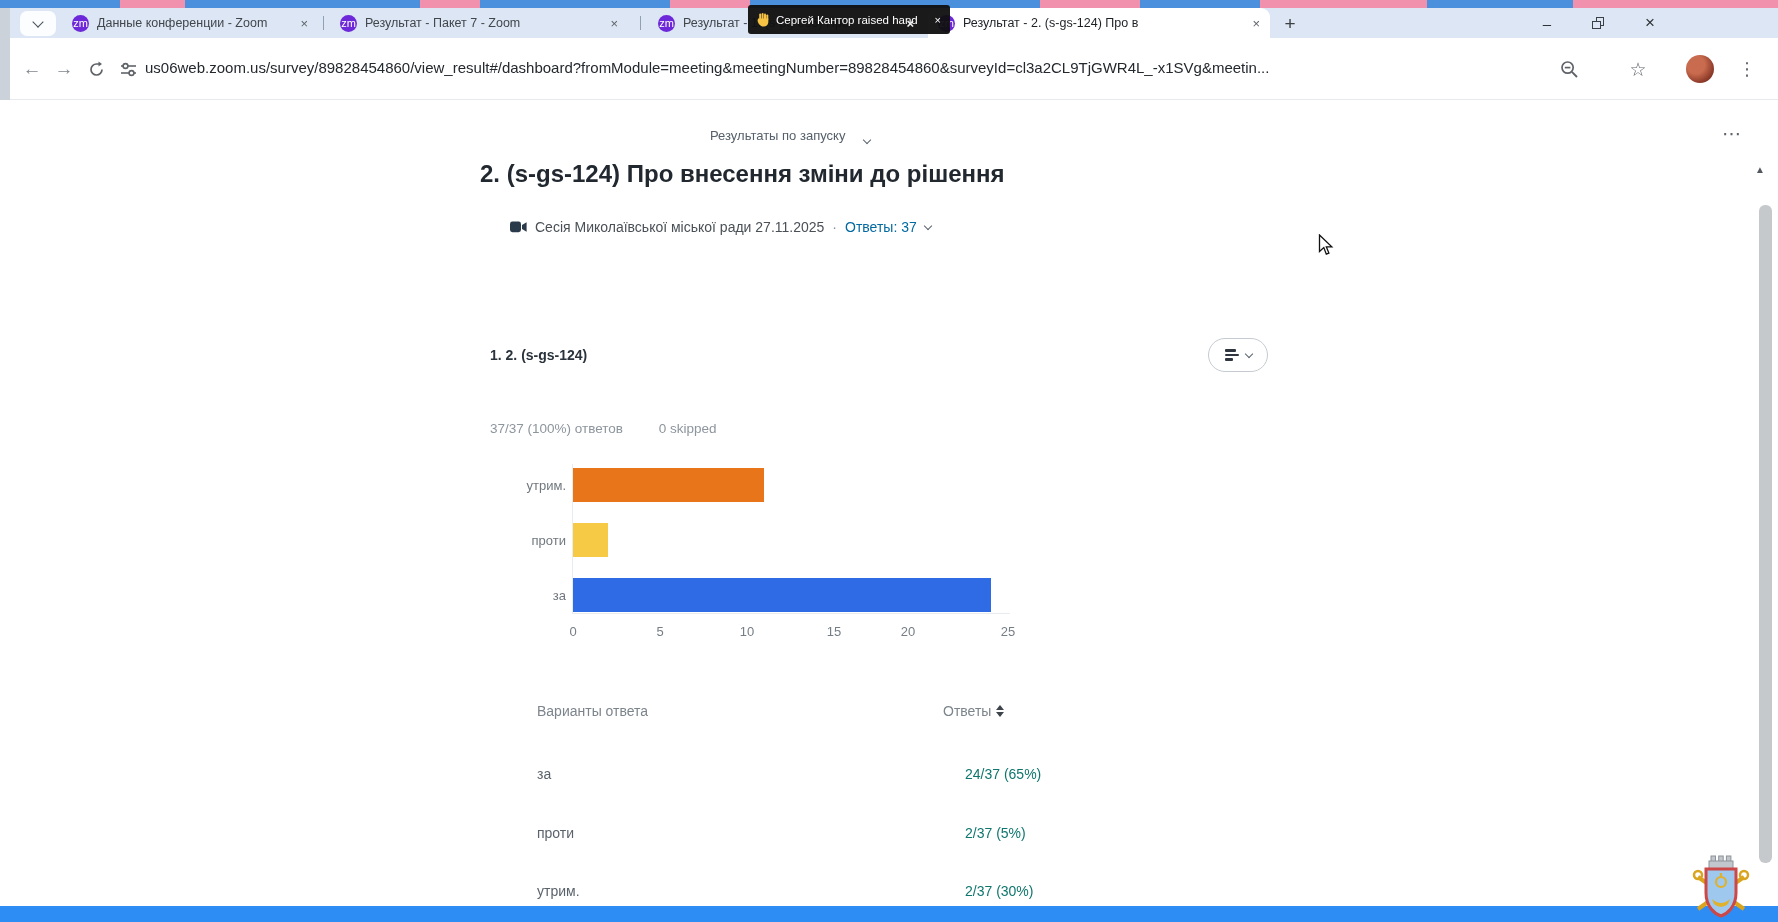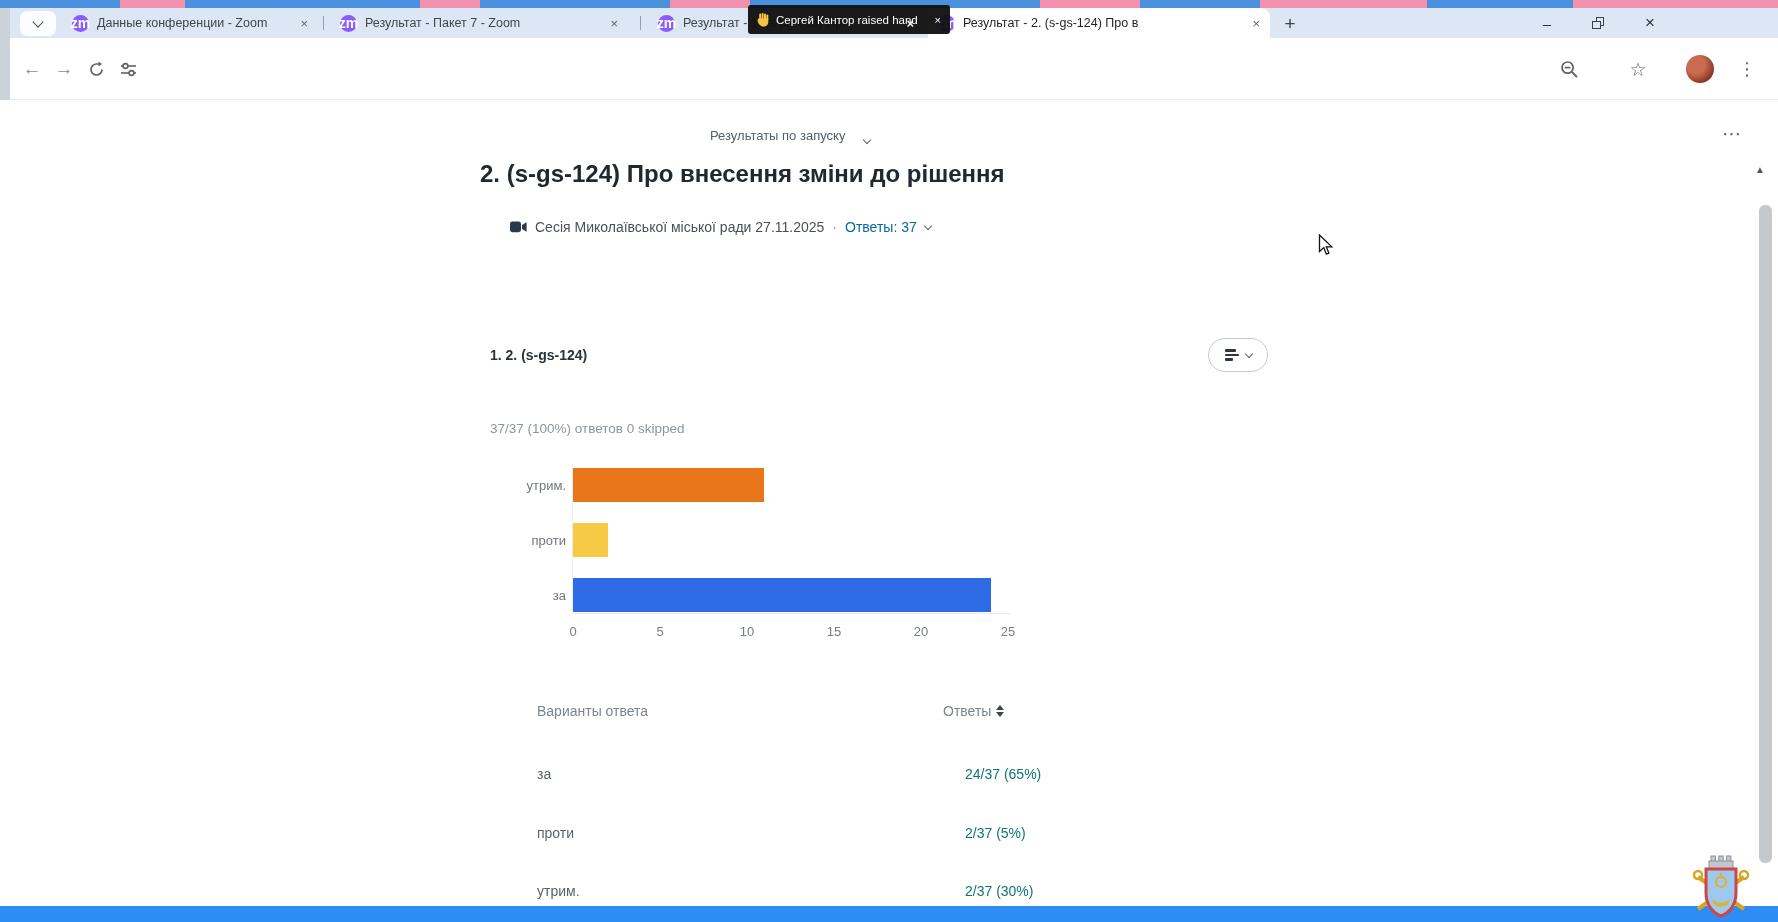--- a/index.html
+++ b/index.html
@@ -16,22 +16,22 @@
   .tabbar{position:absolute;top:8px;left:0;width:1778px;height:30px;background:#dce6f4}
   .left-edge{position:absolute;left:0;top:8px;width:10px;height:92px;background:#ccd2da;z-index:6}
   .tab-search{position:absolute;left:20px;top:11px;width:36px;height:25px;background:#fbfdff;border-radius:7px;
     display:flex;align-items:center;justify-content:center;z-index:2}
   .chev{width:8px;height:8px;border-right:1.6px solid #4a5058;border-bottom:1.6px solid #4a5058;
     transform:rotate(45deg);margin-top:-4px}
   .chev.small{width:6px;height:6px;border-color:#5a636c;margin-top:-2px}
   .tab{position:absolute;top:8px;height:30px;display:flex;align-items:center;padding:0 10px;gap:8px;
     font-size:12.5px;color:#41464c;white-space:nowrap;overflow:hidden}
   .tab.active{background:#fff;border-radius:9px 9px 0 0;color:#1d2126;z-index:3}
-  .fav{flex:0 0 auto;width:17px;height:17px;border-radius:50%;background:#8b5cf6;color:#fff;font-size:14px;
-    font-weight:bold;display:flex;align-items:center;justify-content:center}
+  .fav{flex:0 0 auto;width:17px;height:17px;border-radius:50%;background:#6d28d9;color:#fff;font-size:11px;
+    font-weight:normal;display:flex;align-items:center;justify-content:center}
   .ttitle{overflow:hidden;max-width:210px}
   .tab.active .ttitle{max-width:250px}
   .tclose{margin-left:auto;color:#5f6368;font-size:13px;line-height:1}
   .t3 .tclose{position:relative;z-index:9;color:#f2f4f6;font-weight:bold}
   .sep{position:absolute;top:16px;width:1px;height:14px;background:#93a0b0}
   .newtab{position:absolute;left:1276px;top:10px;width:28px;height:28px;display:flex;align-items:center;
     justify-content:center;font-size:19px;color:#3c4043}
   .winbtn{position:absolute;top:8px;width:30px;height:30px;display:flex;align-items:center;justify-content:center;
     color:#2f3337;font-size:15px}
   .restore{position:relative;width:12px;height:12px}
@@ -56,21 +56,21 @@
   .more-h{position:absolute;left:1722px;top:122px;font-size:19px;color:#5f6368;letter-spacing:1px}
   .page-title{position:absolute;left:480px;top:160px;font-size:24px;font-weight:bold;color:#21282f}
   .meeting{position:absolute;left:510px;top:219px;display:flex;align-items:center;gap:8px;font-size:14px;color:#4a5056}
   .meeting .dot{color:#8b9199}
   .meeting .answers{color:#0369a1}
 
   .q-num{position:absolute;left:490px;top:347px;font-size:14px;font-weight:bold;color:#2a333c}
   .q-text{position:absolute;left:490px;top:368px;width:708px;font-size:14.5px;font-weight:bold;color:#3b4c60;line-height:24px}
   .q-note{font-weight:normal;color:#9aa3ac;font-size:13.5px}
   .q-stats{position:absolute;left:490px;top:421px;font-size:13.5px;color:#8d959d}
-  .q-stats .skipped{}
+  .q-stats .skipped{margin-left:32px}
   .pill{position:absolute;left:1208px;top:338px;width:60px;height:34px;border:1px solid #c6cbd1;border-radius:17px;
     background:#fff;display:flex;align-items:center;justify-content:center;gap:7px}
   .bars-ic{display:flex;flex-direction:column;gap:2px}
   .bars-ic b{display:block;height:2.6px;background:#2f3640;border-radius:1px}
   .bars-ic b:nth-child(1){width:11px}.bars-ic b:nth-child(2){width:14px}.bars-ic b:nth-child(3){width:8px}
 
   
   .chart{position:absolute;left:480px;top:460px;width:560px;height:200px}
   .axis-v{position:absolute;left:92px;top:4px;width:1px;height:150px;background:#e9ecef}
   .axis-h{position:absolute;left:93px;top:153px;width:437px;height:1px;background:#e9ecef}
@@ -182,20 +182,21 @@
     </svg>
   </div>
   <div class="tbtn" style="left:111px">
     <svg width="17" height="15" viewBox="0 0 17 15">
       <line x1="1" y1="4" x2="16" y2="4" stroke="#5f6368" stroke-width="1.6"></line>
       <circle cx="5.5" cy="4" r="2.4" fill="#fff" stroke="#5f6368" stroke-width="1.6"></circle>
       <line x1="1" y1="11" x2="16" y2="11" stroke="#5f6368" stroke-width="1.6"></line>
       <circle cx="11.5" cy="11" r="2.4" fill="#fff" stroke="#5f6368" stroke-width="1.6"></circle>
     </svg>
   </div>
+  <div class="url">us06web.zoom.us/survey/89828454860/view_result#/dashboard?fromModule=meeting&amp;meetingNumber=89828454860&amp;surveyId=cl3a2CL9TjGWR4L_-x1SVg&amp;meetin...</div>
   <div class="tbtn" style="left:1552px">
     <svg width="19" height="19" viewBox="0 0 19 19">
       <circle cx="7.6" cy="7.6" r="5.6" fill="none" stroke="#5f6368" stroke-width="1.7"></circle>
       <line x1="4.8" y1="7.6" x2="10.4" y2="7.6" stroke="#5f6368" stroke-width="1.7"></line>
       <line x1="11.9" y1="11.9" x2="17" y2="17" stroke="#5f6368" stroke-width="1.9"></line>
     </svg>
   </div>
   <div class="tbtn" style="left:1621px;font-size:19px;color:#5f6368">☆</div>
   <div class="avatar"></div>
   <div class="tbtn" style="left:1730px;font-size:18px;color:#5f6368">⋮</div>
@@ -247,21 +248,21 @@
     </div>
     <div class="bar-row" style="top:118px">
       <span class="bar-label">за</span>
       <div class="bar" style="width: 418px; background: rgb(47, 107, 228);"></div>
     </div>
     <div>
         <span class="tick" style="left: 93px;">0</span>
         <span class="tick" style="left: 180px;">5</span>
         <span class="tick" style="left: 267px;">10</span>
         <span class="tick" style="left: 354px;">15</span>
-        <span class="tick" style="left: 441px;">20</span>
+        <span class="tick" style="left: 428px;">20</span>
         <span class="tick" style="left: 528px;">25</span>
       </div>
   </div>
 
   <div class="thead-l">Варианты ответа</div>
   <div class="thead-r">
     <span>Ответы</span>
     <span class="sort">
         <span class="up"></span>
         <span class="dn"></span>

